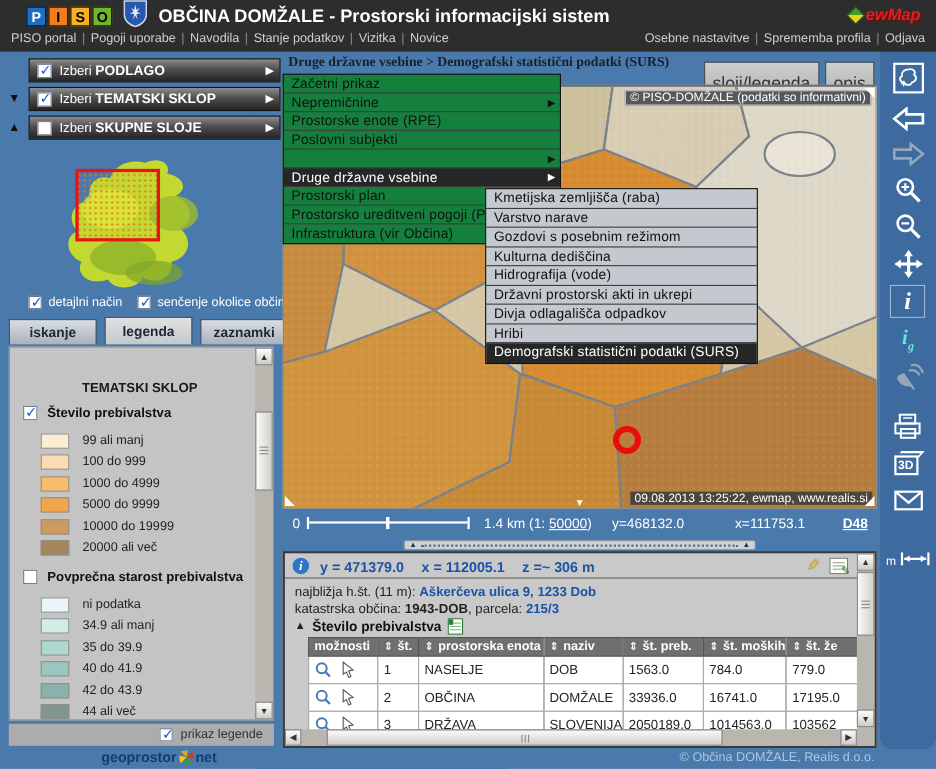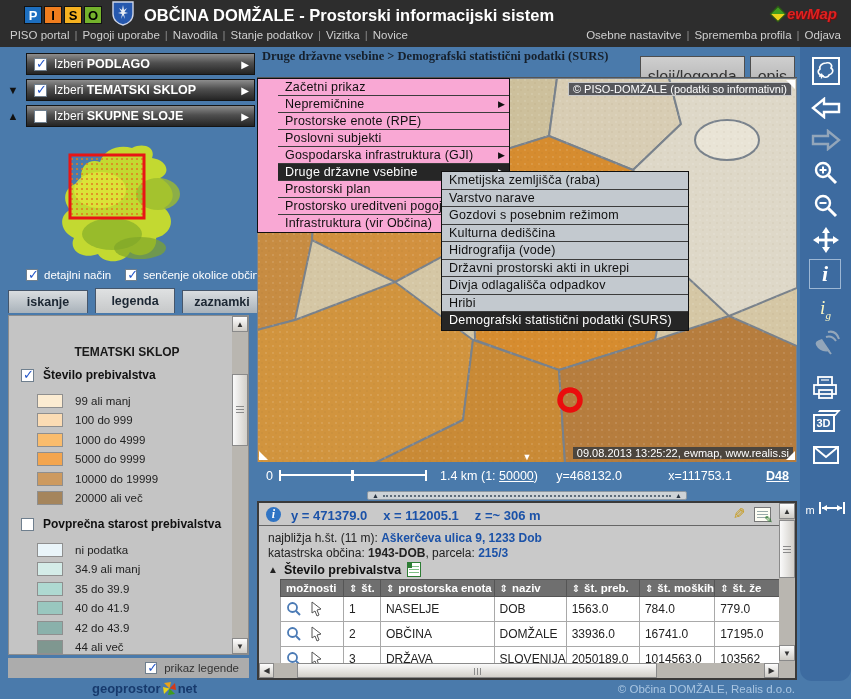--- a/index.html
+++ b/index.html
@@ -91,21 +91,21 @@
   .watermark { position:absolute; top:4px; right:5px; background:#57585c; border:1px solid #c9c9c9;
                color:#fff; font-size:11px; padding:0 4px; }
   .timestamp { position:absolute; bottom:3px; right:4px; background:rgba(62,62,62,.88);
                color:#fff; font-size:11px; padding:0 4px; }
   .corner { position:absolute; width:0; height:0; }
   .corner.bl { left:2px; bottom:2px; border-bottom:9px solid #fff; border-right:9px solid transparent; }
   .corner.br { right:2px; bottom:2px; border-bottom:9px solid #fff; border-left:9px solid transparent; }
   .corner.tr { right:2px; top:2px; border-top:9px solid #fff; border-left:9px solid transparent; }
   .edge-arrow { position:absolute; bottom:0; left:50%; transform:translateX(-50%); color:#fff; font-size:9px; }
 
-  .menu { position:absolute; left:0; top:31px; width:253px; background:#f9a8d4; border:1px solid #101010; z-index:30;padding-left:20px; }
+  .menu { position:absolute; left:0; top:20px; width:253px; background:#15803d; border:1px solid #101010; z-index:30; }
   .menu-item { height:17px; line-height:16px; padding-left:7px; font-size:12.5px; letter-spacing:.2px;
                color:#101010; border-bottom:1px solid #3c3c3c; position:relative; white-space:nowrap;
                overflow:hidden; cursor:pointer; }
   .menu-item:last-child { border-bottom:none; }
   .menu-item .mi-arrow { position:absolute; right:4px; top:0; font-size:9px; }
   .menu-item.active { background:#262626; color:#fff; }
   .submenu { position:absolute; left:184px; top:124px; width:248px; background:#c3c9cf; border:1px solid #101010; z-index:31; }
   .submenu .menu-item { height:17.5px; line-height:16.5px; }
 
   .scale-row { position:absolute; left:0; top:415px; width:540px; height:28px; color:#fff; font-size:12.5px; }
@@ -168,21 +168,21 @@
               border:1px solid #8a8a8a; cursor:pointer; }
   .hs-grip { position:absolute; top:4px; left:50%; width:1px; height:7px; background:#8a8a8a;
              box-shadow:3px 0 0 #8a8a8a,-3px 0 0 #8a8a8a; }
 
   
   .toolbar { position:absolute; right:0; top:47px; width:51px; height:634px; background:#3d6ba0;
              border-radius:0 0 12px 12px; z-index:20; }
   .tool { position:absolute; left:0; width:51px; display:flex; align-items:center; justify-content:center; cursor:pointer; }
   .tool.info-active { border:1px solid #9db7d4; width:32px; left:9px; height:30px; }
   .info-i { color:#fff; font-family:"Liberation Serif",serif; font-style:italic; font-weight:bold; font-size:22px; }
-  .ig { color:#fef9c3; font-family:"Liberation Serif",serif; font-style:italic; font-weight:normal; font-size:19px; }
+  .ig { color:#5eead4; font-family:"Liberation Serif",serif; font-style:italic; font-weight:bold; font-size:19px; }
   .ig sub { font-size:11px; }
   .ext-box { width:28px; height:28px; border:2px solid #fff; display:flex; align-items:center; justify-content:center; }
   .threed { position:relative; width:26px; height:22px; }
   .threed .bx { position:absolute; left:0; bottom:0; width:22px; height:18px; border:2px solid #fff;
                 display:flex; align-items:center; justify-content:center; color:#fff; font-weight:bold; font-size:11px; }
   .threed .top { position:absolute; left:4px; top:0; width:21px; height:6px; border-top:2px solid #fff;
                  border-right:2px solid #fff; transform:skewX(-40deg); }
   .measure { color:#fff; font-size:11px; text-align:center; line-height:9px; }
 
   .footer-copy { position:absolute; right:56px; bottom:4px; color:#aac6e2; font-size:11.5px; }
@@ -414,21 +414,21 @@
       <div class="corner br"></div>
       <div class="corner tr"></div>
       <div class="edge-arrow">▼</div>
     </div>
 
     <div class="menu">
       <div class="menu-item"><span>Začetni prikaz</span></div>
       <div class="menu-item"><span>Nepremičnine</span><span class="mi-arrow">▶</span></div>
       <div class="menu-item"><span>Prostorske enote (RPE)</span></div>
       <div class="menu-item"><span>Poslovni subjekti</span></div>
-      <div class="menu-item"><span>Gospodarska infrastruktura (GJI)</span><span class="mi-arrow">▶</span></div>
+      <div class="menu-item"><span class="mi-arrow">▶</span></div>
       <div class="menu-item active"><span>Druge državne vsebine</span><span class="mi-arrow">▶</span></div>
       <div class="menu-item"><span>Prostorski plan</span></div>
       <div class="menu-item"><span>Prostorsko ureditveni pogoji (PU</span></div>
       <div class="menu-item"><span>Infrastruktura (vir Občina)</span></div>
     </div>
 
     <div class="submenu">
       <div class="menu-item"><span>Kmetijska zemljišča (raba)</span></div>
       <div class="menu-item"><span>Varstvo narave</span></div>
       <div class="menu-item"><span>Gozdovi s posebnim režimom</span></div>

